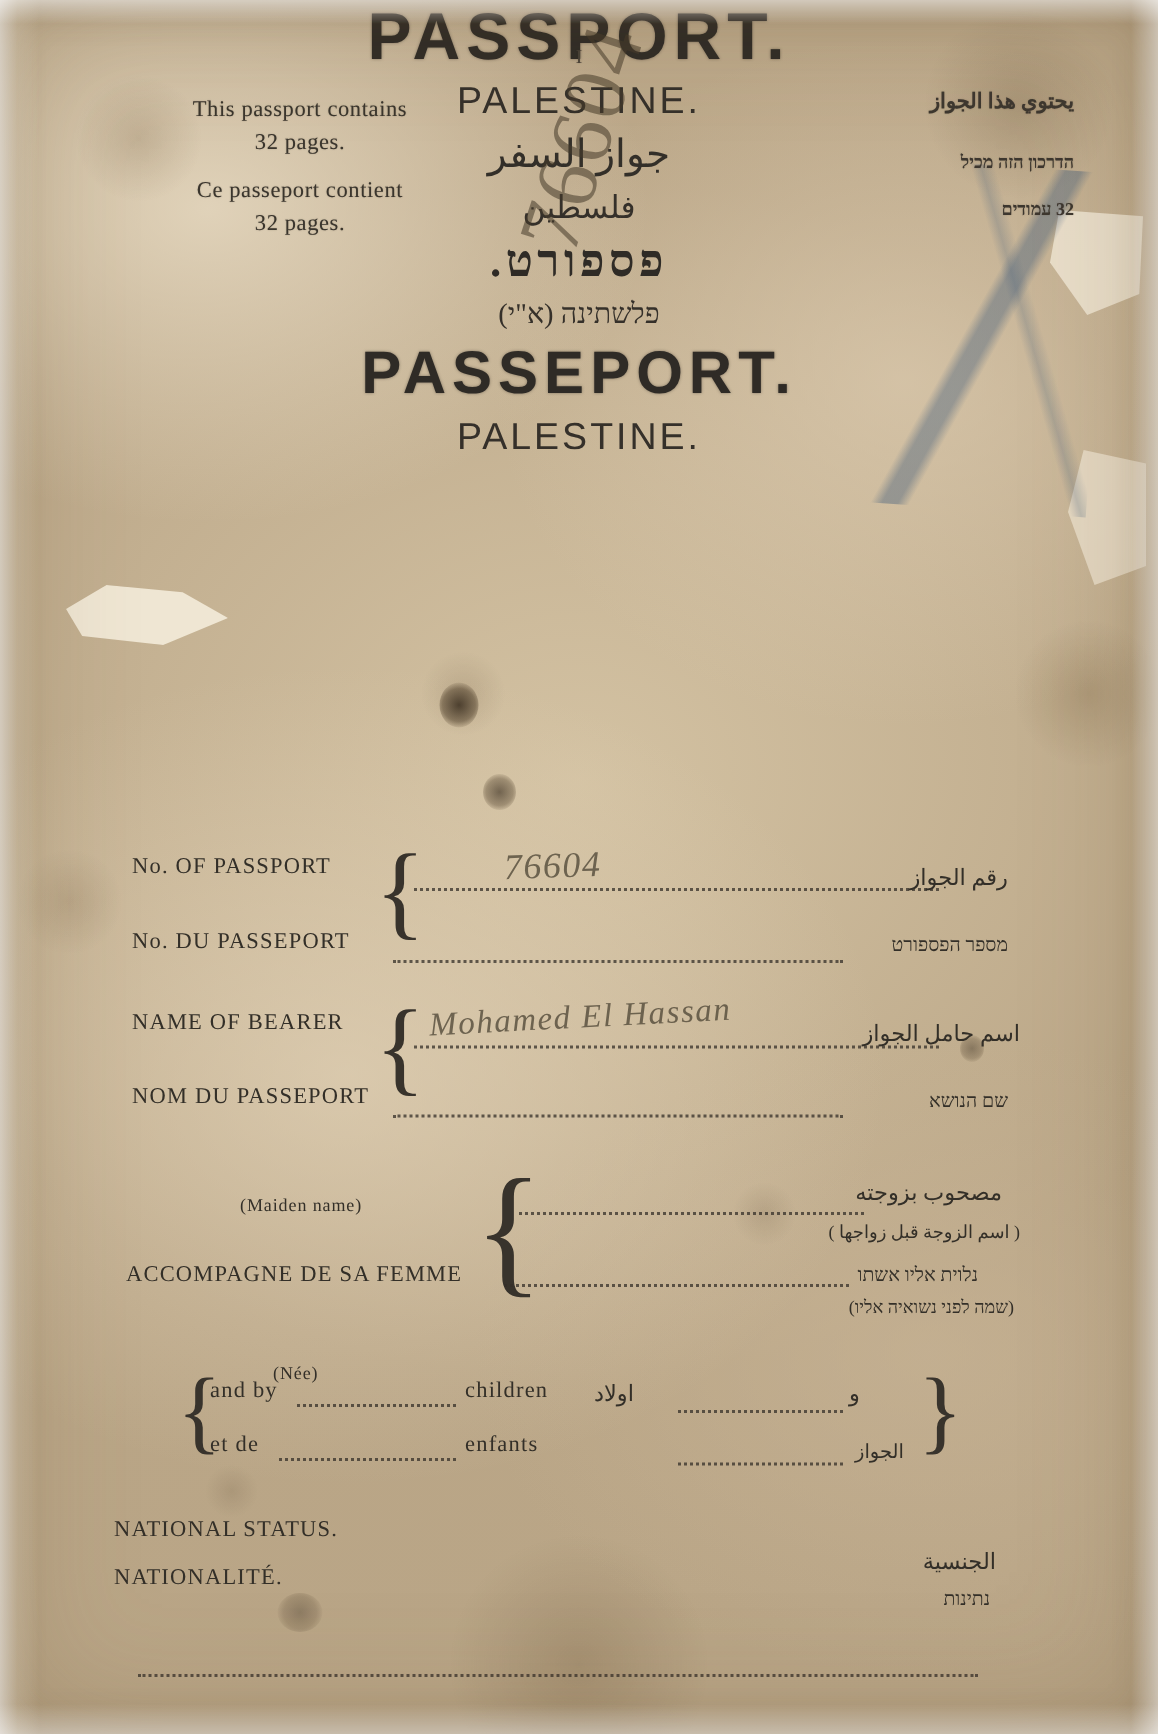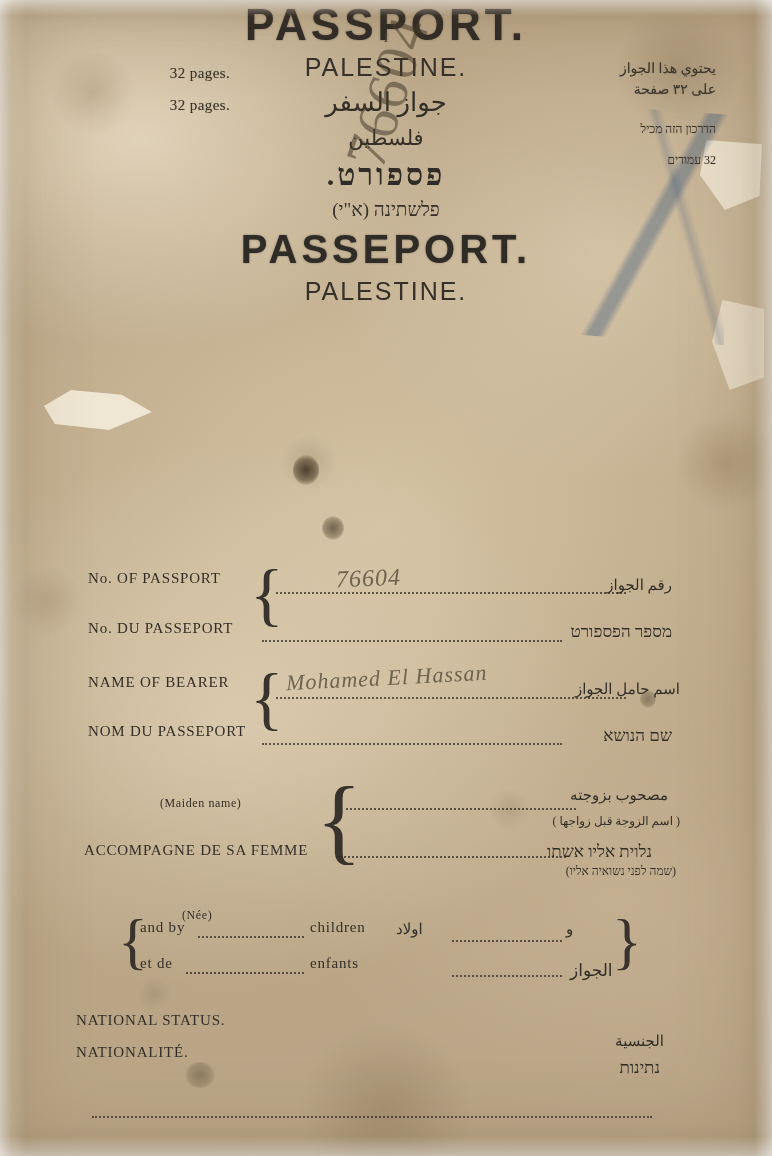--- a/index.html
+++ b/index.html
@@ -108,20 +108,21 @@
   
   #contains-rtl {
     top: 58px;
     right: 56px;
     width: 180px;
     text-align: right;
     direction: rtl;
     font-size: 14px;
     line-height: 21px;
     color: #3d372f;
+    font-weight: bold;
   }
   #contains-rtl .heb {
     font-size: 12px;
     line-height: 19px;
     margin-top: 12px;
   }
 
   
   #title-stack {
     top: 182px;
@@ -184,21 +185,21 @@
     letter-spacing: 0.6px;
   }
   .rtl-label {
     position: absolute;
     direction: rtl;
     text-align: right;
     font-size: 15px;
     color: #332f28;
   }
   .rtl-label.he {
-    font-size: 17px;
+    font-size: 13px;
   }
   .rtl-label.sm {
     font-size: 12px;
   }
   .brace {
     position: absolute;
     font-size: 34px;
     color: #38332c;
     font-family: "Liberation Serif", serif;
     line-height: 1;
@@ -271,28 +272,29 @@
   <div class="tear" style="left:700px; top:140px; width:62px; height:70px; opacity:0.85; clip-path: polygon(10% 0%, 100% 6%, 96% 80%, 40% 100%, 0% 50%);"></div>
   <div class="tear" style="left:712px; top:300px; width:52px; height:90px; opacity:0.7; clip-path: polygon(20% 0%, 100% 10%, 100% 86%, 34% 100%, 0% 46%);"></div>
 
   <div class="scribble" id="scribble-blue"></div>
 
   <div class="scribble" id="scribble-num">76604</div>
 
   <div class="ink" id="page-no">I</div>
 
   <div class="ink" id="contains-block">
+    <div>This passport contains</div>
     <div>32 pages.</div>
     <div style="height:10px"></div>
+    <div>Ce passeport contient</div>
     <div>32 pages.</div>
   </div>
 
   <div class="ink" id="contains-rtl">
     <div>يحتوي هذا الجواز</div>
-    <div>على ٣٢ صفحة</div>
     <div style="height:8px"></div>
     <div class="heb">הדרכון הזה מכיל</div>
     <div class="heb">32 עמודים</div>
   </div>
 
   <div id="title-stack">
     <div class="t-main">PASSPORT.</div>
     <div class="t-sub">PALESTINE.</div>
     <div class="t-ar">جواز السفر</div>
     <div class="t-ar-sub">فلسطين</div>

